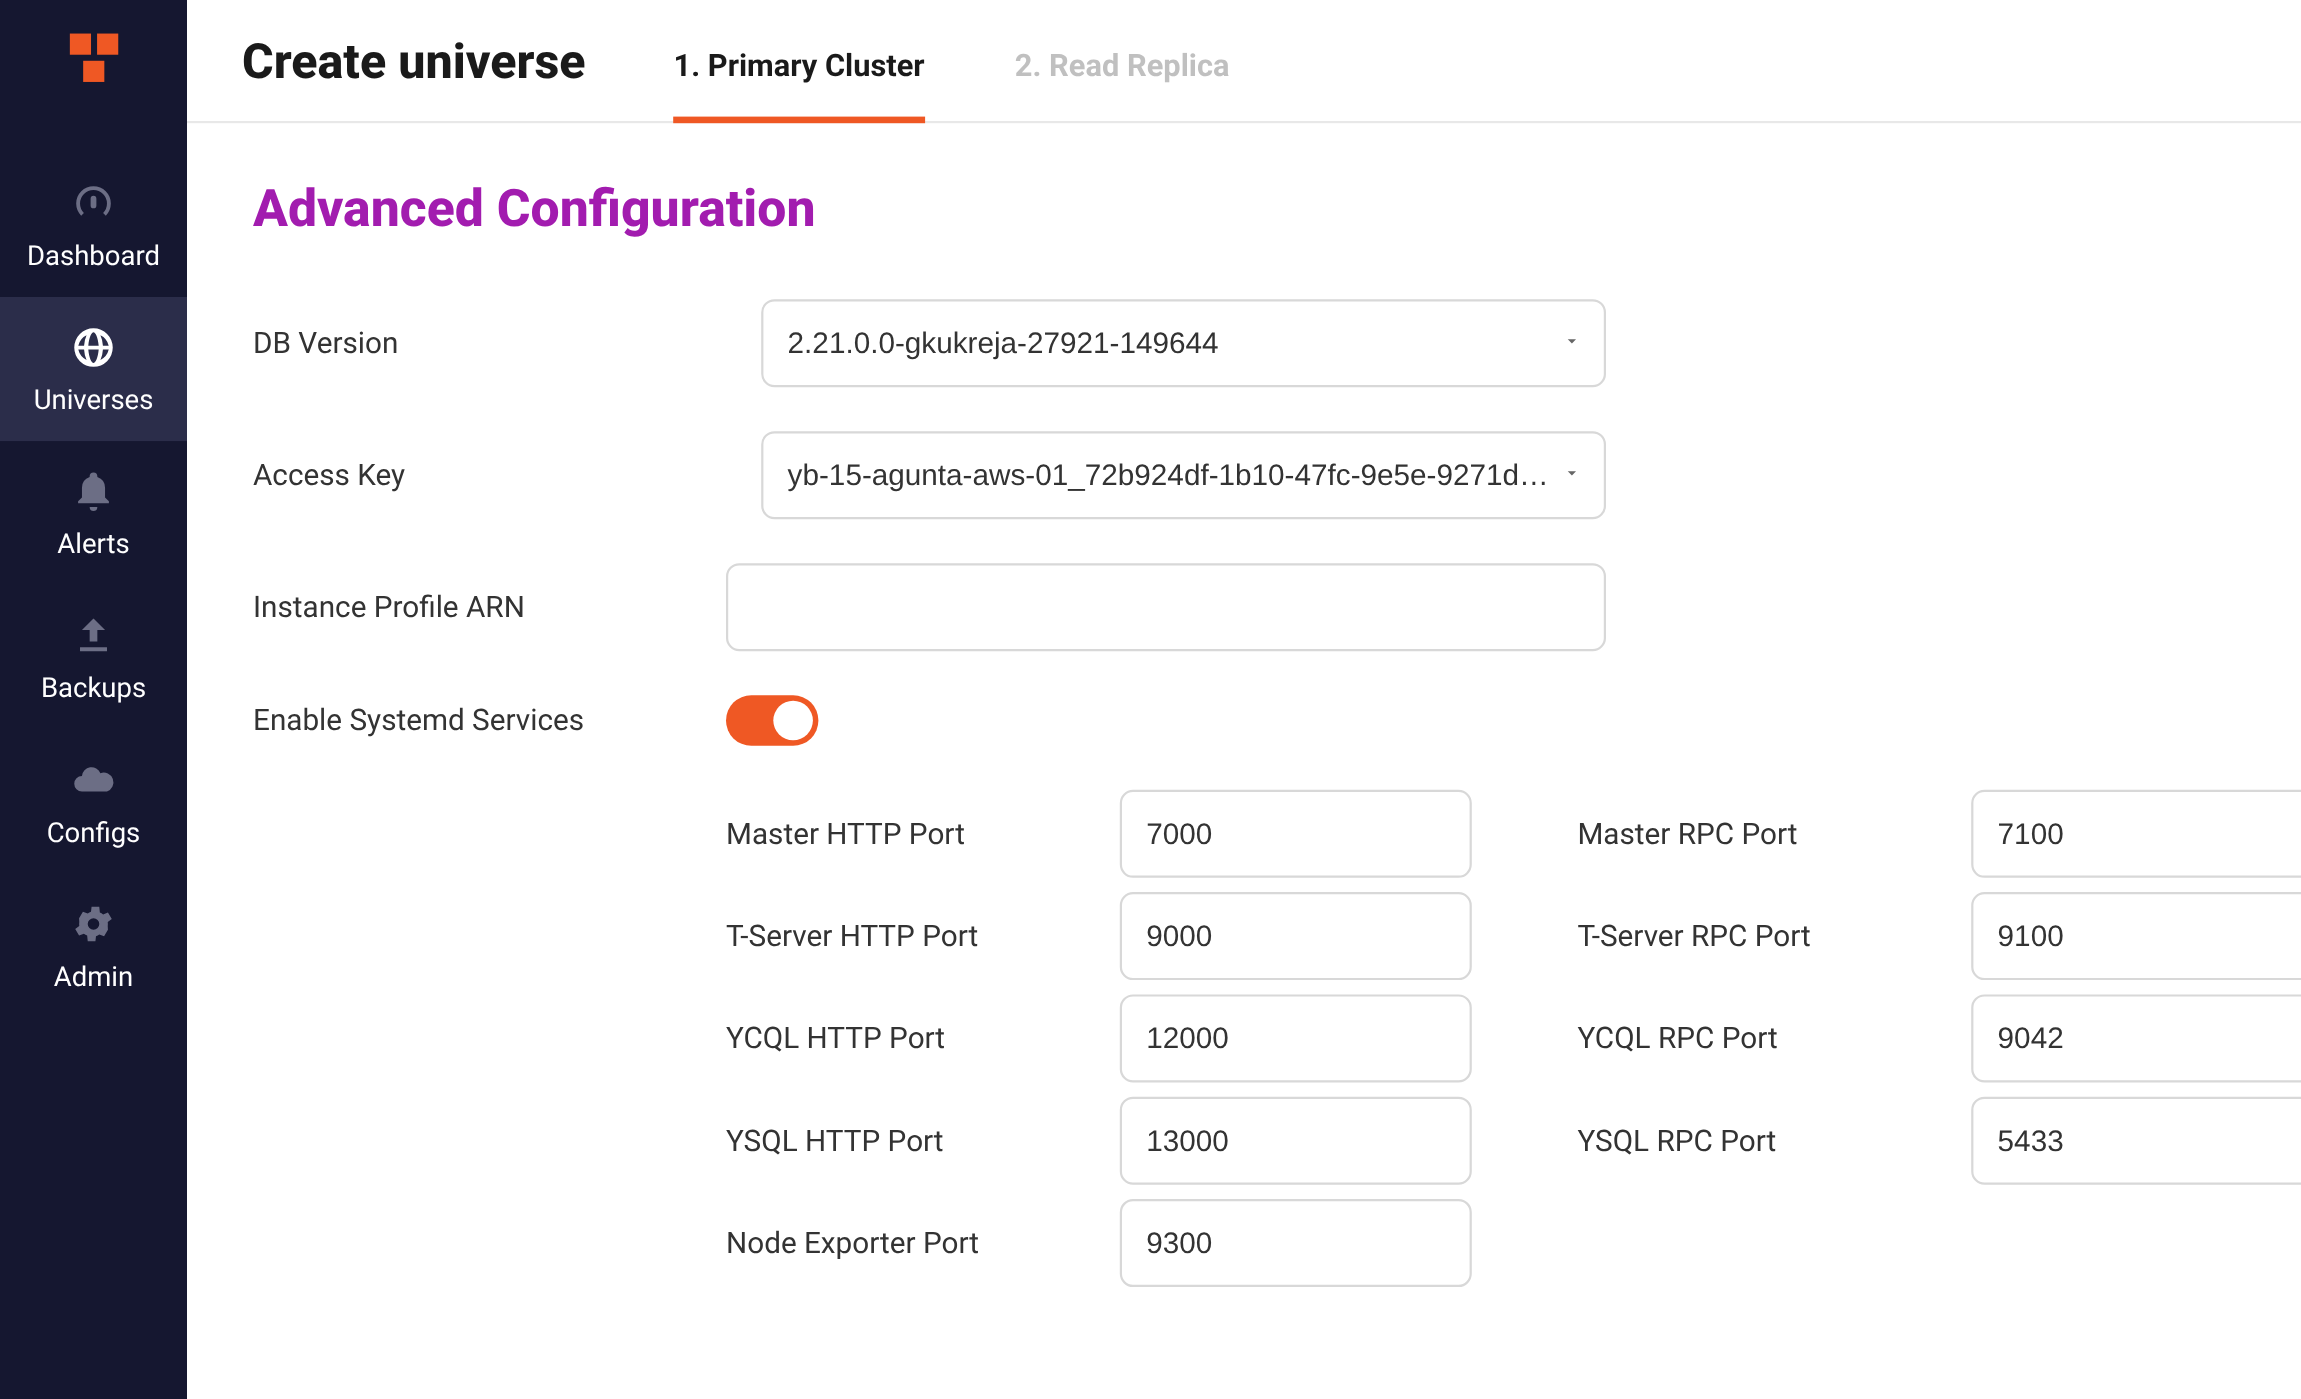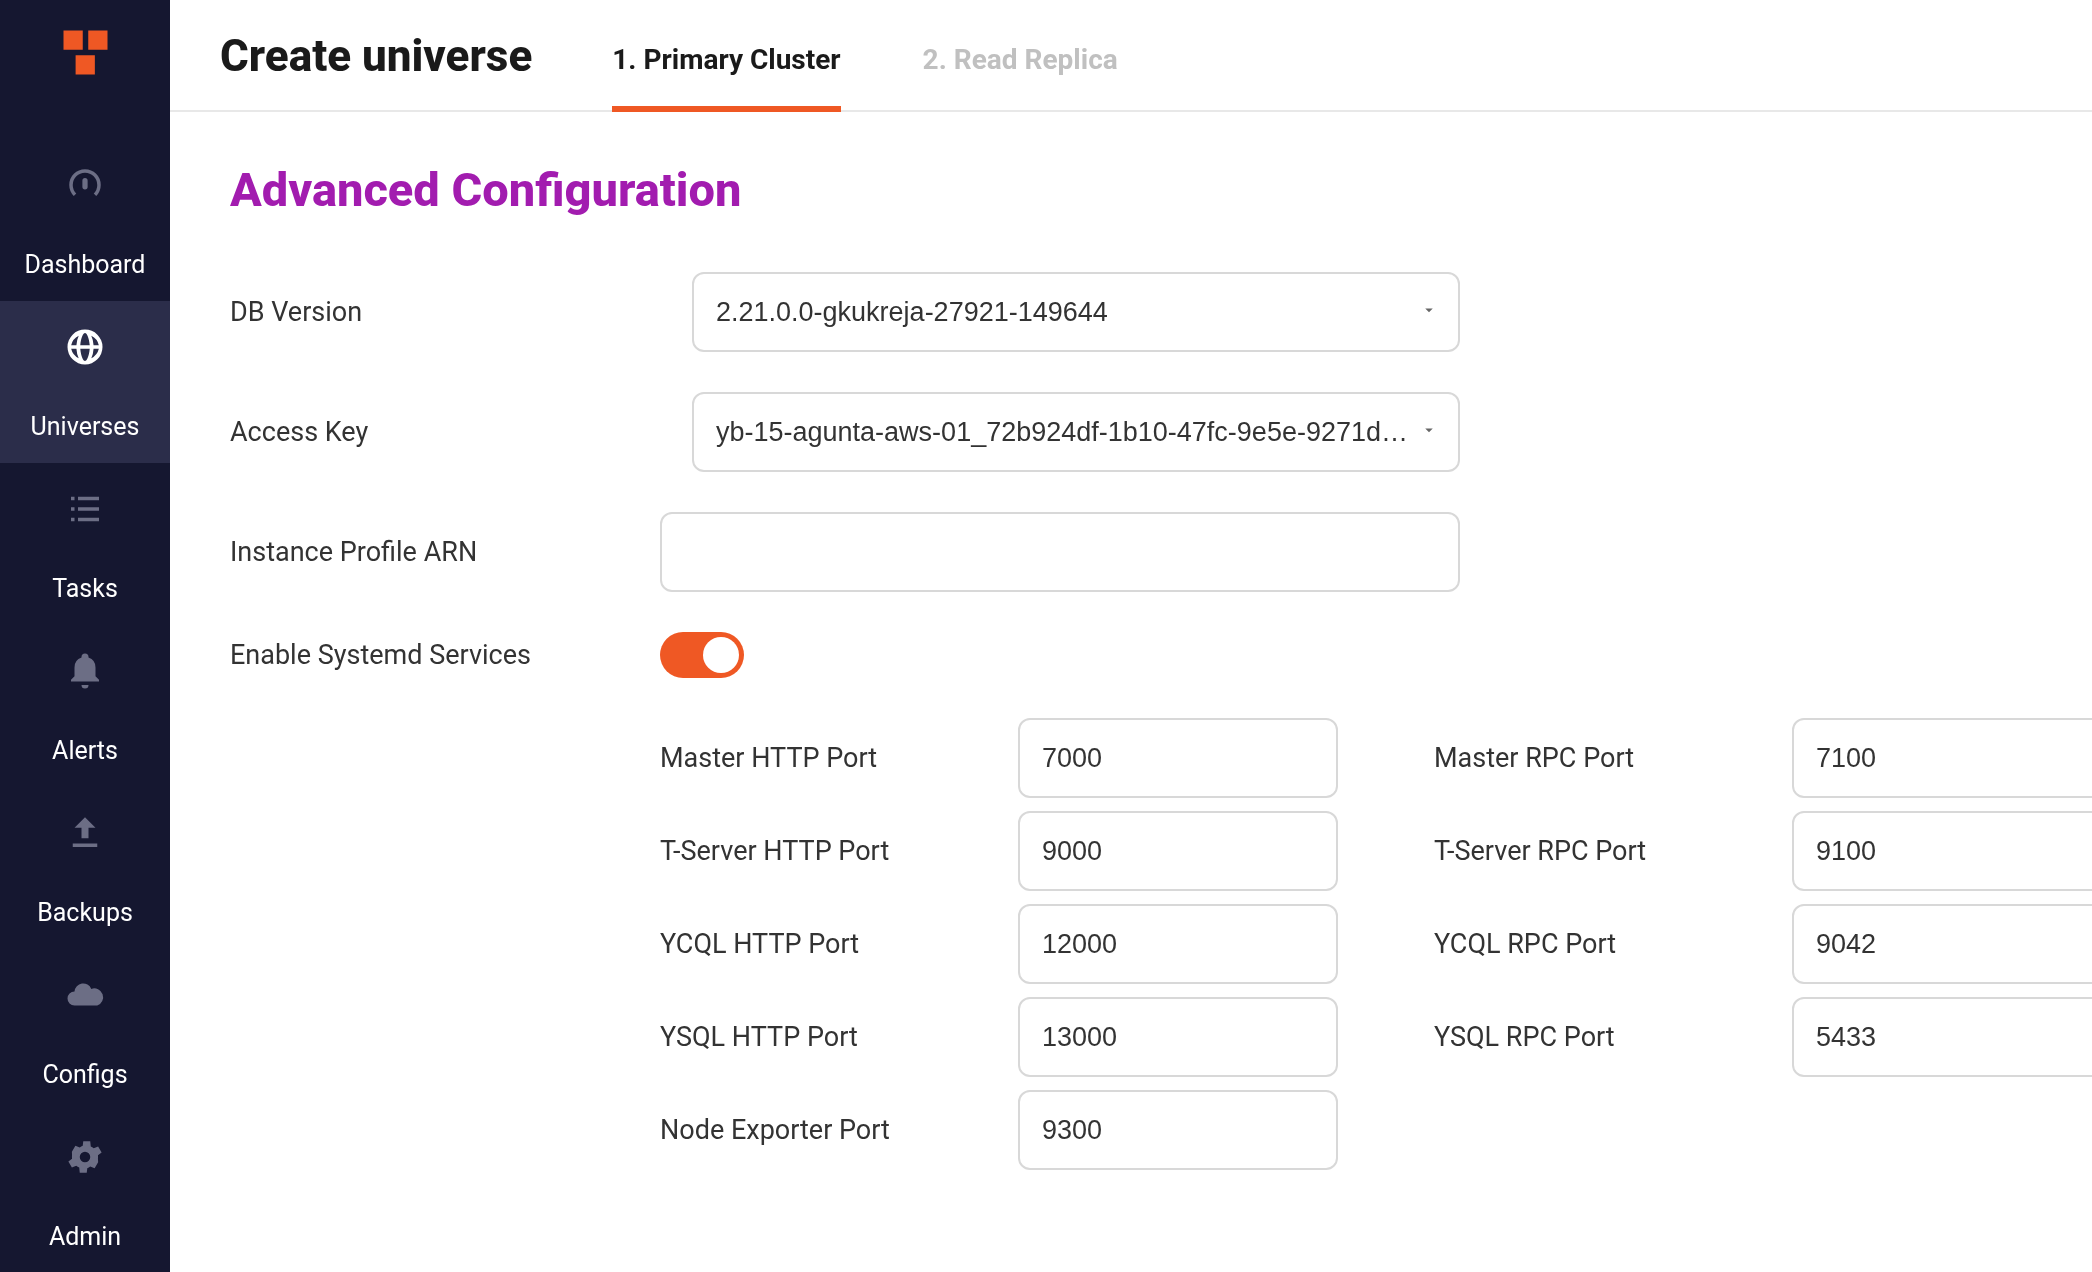--- a/index.html
+++ b/index.html
@@ -33,21 +33,20 @@
       margin-bottom: 55px;
     }
     .nav-item {
       width: 100%;
       display: flex;
       flex-direction: column;
       align-items: center;
       padding: 22px 0;
       cursor: pointer;
       color: #ffffff;
-      gap: 31px;
     }
     .nav-item.active {
       background: #2b2d4a;
     }
     .nav-icon {
       width: 48px;
       height: 48px;
       display: flex;
       align-items: center;
       justify-content: center;
@@ -231,28 +230,20 @@
 
     <div class="nav-item active">
       <div class="nav-icon">
         <svg width="42" height="42" viewBox="0 0 24 24">
             <path d="M12 2a10 10 0 1 0 10 10A10 10 0 0 0 12 2zm7.9 9h-3a15 15 0 0 0-1.3-5.4A8 8 0 0 1 19.9 11zM12 4c1 0 2.3 2.5 2.7 7H9.3C9.7 6.5 11 4 12 4zM8.4 5.6A15 15 0 0 0 7.1 11H4.1a8 8 0 0 1 4.3-5.4zM4.1 13h3a15 15 0 0 0 1.3 5.4A8 8 0 0 1 4.1 13zm7.9 7c-1 0-2.3-2.5-2.7-7h5.4c-.4 4.5-1.7 7-2.7 7zm3.6-1.6A15 15 0 0 0 16.9 13h3a8 8 0 0 1-4.3 5.4z"></path>
           </svg>
       </div>
       <div class="nav-label">Universes</div>
     </div>
 
-    <div class="nav-item">
-      <div class="nav-icon muted">
-        <svg width="42" height="42" viewBox="0 0 24 24">
-            <path d="M4 5h2v2H4V5zm4 0h12v2H8V5zm-4 6h2v2H4v-2zm4 0h12v2H8v-2zm-4 6h2v2H4v-2zm4 0h12v2H8v-2z"></path>
-          </svg>
-      </div>
-      <div class="nav-label">Tasks</div>
-    </div>
 
     <div class="nav-item">
       <div class="nav-icon muted">
         <svg width="42" height="42" viewBox="0 0 24 24">
             <path d="M12 2a2 2 0 0 0-2 2v.3A6 6 0 0 0 6 10v5l-2 2v1h16v-1l-2-2v-5a6 6 0 0 0-4-5.7V4a2 2 0 0 0-2-2zm-2 18a2 2 0 0 0 4 0h-4z"></path>
           </svg>
       </div>
       <div class="nav-label">Alerts</div>
     </div>
 

